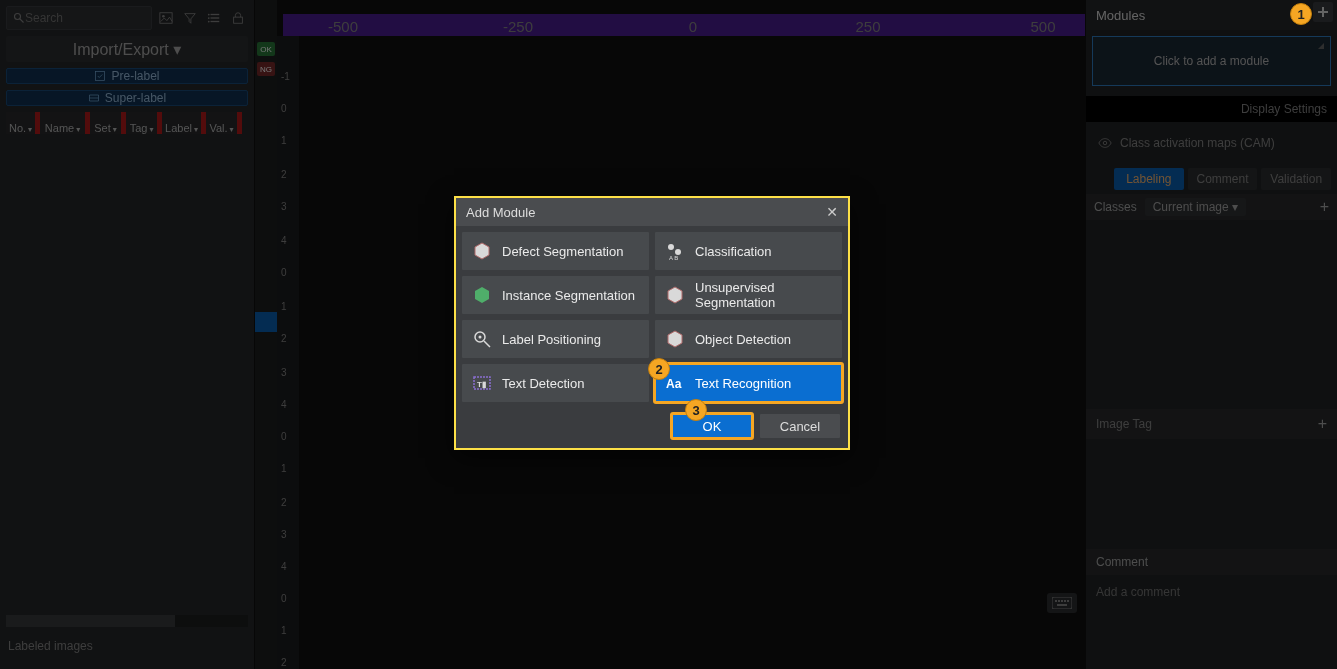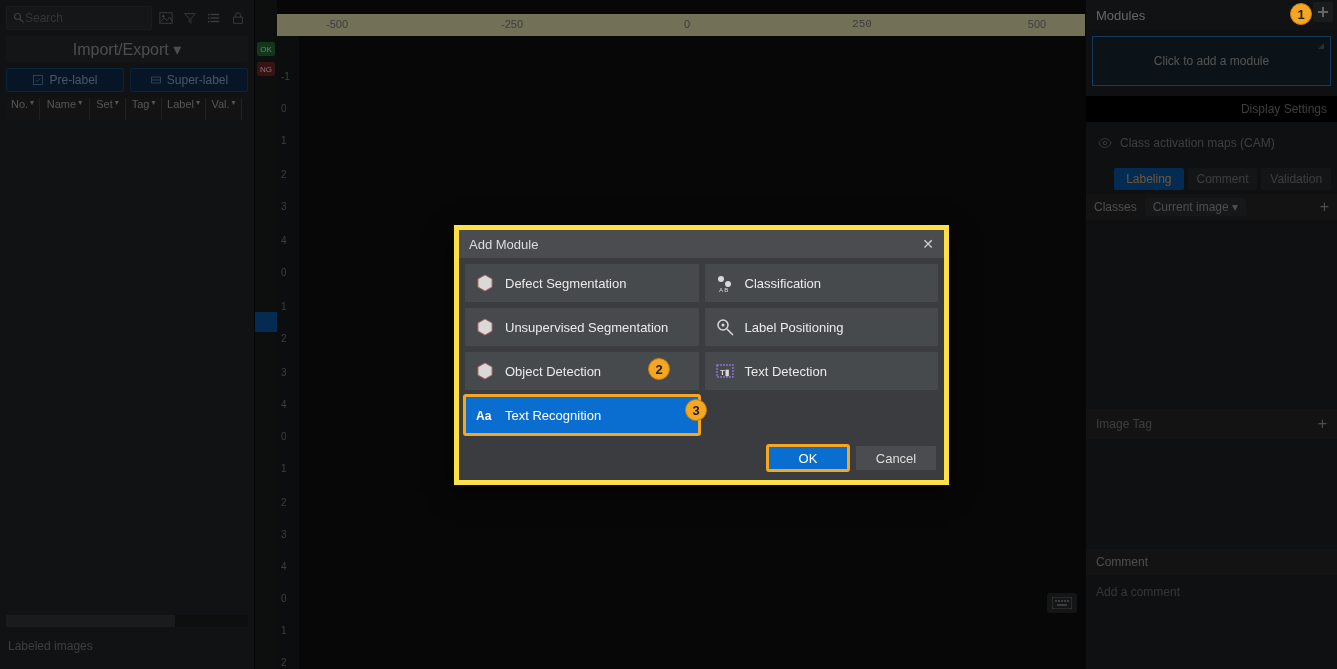--- a/index.html
+++ b/index.html
@@ -10,40 +10,40 @@
   .left-panel { width: 255px; background: #26282a; border-right: 1px solid #111; display: flex; flex-direction: column; position: relative; }
   .canvas-area { flex: 1; background: #101010; position: relative; overflow: hidden; }
   .right-panel { width: 252px; background: #232527; border-left: 1px solid #111; display: flex; flex-direction: column; }
 
   
   .search-row { display: flex; align-items: center; height: 36px; padding: 4px 6px; gap: 4px; }
   .search-box { flex: 1; display: flex; align-items: center; background: #2f3133; border: 1px solid #3b3d40; border-radius: 2px; height: 24px; padding: 0 6px; color: #888; }
   .search-box input { background: transparent; border: none; outline: none; color: #ccc; font-size: 12px; width: 100%; }
   .search-row .iconbtn { width: 20px; height: 20px; display: flex; align-items: center; justify-content: center; color: #888; cursor: pointer; }
   .import-row { height: 26px; background: #2e3032; margin: 0 6px 6px 6px; display: flex; align-items: center; justify-content: center; color: #aaa; font-size: 16px; border-radius: 2px; }
-  .label-row { display: flex; gap: 6px; padding: 0 6px 6px 6px; }
+  .label-row { display: flex; gap: 6px; padding: 0 6px 6px 6px; flex-direction: column; }
   .label-btn { flex: 1; height: 24px; background: #103254; border: 1px solid #1a4d7c; color: #9bbedf; font-size: 12px; display: flex; align-items: center; justify-content: center; gap: 5px; border-radius: 2px; cursor: pointer; }
   .col-headers { display: flex; padding: 0 6px 4px 6px; }
-  .col-headers .col { background: #2a2c2e; color: #bbb; font-size: 11px; height: 22px; display: flex; align-items: flex-start; justify-content: center; border-right: 1px solid #b91c1c; padding: 0 6px; cursor: pointer; white-space: nowrap; }
+  .col-headers .col { background: #2a2c2e; color: #bbb; font-size: 11px; height: 22px; display: flex; align-items: flex-end; justify-content: center; border-right: 5px solid #b91c1c; padding: 0 6px; cursor: pointer; white-space: nowrap; }
   .col .caret { margin-left: 2px; font-size: 8px; }
   .left-middle { flex: 1; }
   .hscroll { height: 12px; margin: 0 6px 8px 6px; background: #1e1f20; position: relative; }
   .hscroll .thumb { position: absolute; left: 0; top: 0; height: 100%; width: 70%; background: #3a3c3f; }
   .labeled-section { padding: 4px 8px 10px 8px; }
   .labeled-section .title { color: #888; font-size: 12px; margin-bottom: 6px; }
   .progress-wrap { height: 16px; background: #2b2d2f; border: 1px solid #383a3c; border-radius: 2px; display: flex; align-items: center; justify-content: center; color: #888; font-size: 11px; }
 
   
   .strip { position: absolute; left: 255px; top: 0; width: 22px; height: 100%; background: #1e1f21; display: flex; flex-direction: column; align-items: center; padding-top: 42px; gap: 6px; }
   .ok-badge, .ng-badge { width: 18px; height: 14px; font-size: 8px; color: #fff; display: flex; align-items: center; justify-content: center; border-radius: 2px; }
   .ok-badge { background: #2a7a3a; }
   .ng-badge { background: #7a2a2a; }
 
   
-  .ruler-top { position: absolute; left: 22px; top: 14px; right: 0; height: 22px; background: #fef9c3; color: #888; font-size: 11px; }
+  .ruler-top { position: absolute; left: 28px; top: 14px; right: 0; height: 22px; background: #4c1d95; color: #888; font-size: 15px; }
   .ruler-top .tick-label { position: absolute; top: 4px; transform: translateX(-50%); }
   .ruler-left { position: absolute; left: 22px; top: 36px; width: 22px; bottom: 0; background: #1c1d1f; color: #888; font-size: 10px; }
   .ruler-left .tick-label { position: absolute; left: 4px; transform: translateY(-50%); }
   .canvas-inner { position: absolute; left: 44px; top: 36px; right: 0; bottom: 0; background: #101010; }
   .blue-sel { position: absolute; left: 0; width: 22px; height: 20px; top: 312px; background: #0a63b6; }
 
   
   .rp-header { height: 26px; display: flex; align-items: center; padding: 15px 10px; color: #ddd; font-size: 13px; background: #26282a; position: relative; }
   .rp-add { position: absolute; right: 4px; top: 2px; width: 20px; height: 20px; background: #3b3d40; color: #ddd; font-size: 16px; display: flex; align-items: center; justify-content: center; cursor: pointer; border-radius: 2px; }
   .add-module-box { margin: 6px 6px 10px 6px; height: 50px; border: 1px solid #2f7fc6; background: #1c2a36; display: flex; align-items: center; justify-content: center; color: #b8b8b8; font-size: 12px; position: relative; cursor: pointer; }
@@ -59,21 +59,21 @@
   .rp-fill { flex: 1; }
   .rp-imagetag { padding: 6px 10px; background:#2a2c2e; color:#888; font-size:12px; display:flex; align-items:center; }
   .rp-comment { padding: 6px 10px; background:#2a2c2e; color:#aaa; font-size:12px; }
   .rp-comment-input { padding: 10px; color:#777; font-size:12px; background:#232527; }
   .keyboard-icon { position:absolute; right: 260px; bottom: 56px; width: 30px; height: 20px; background:#2e3032; border-radius:3px; display:flex; align-items:center; justify-content:center; color:#888; font-size:14px; }
 
   
   .dim { position:absolute; inset:0; background: rgba(0,0,0,0.55); }
 
   
-  .modal { position: absolute; left: 454px; top: 196px; width: 495px; background: #3a3c3f; border: 5px solid #fde047; box-shadow: 0 8px 24px rgba(0,0,0,0.6); margin-top: 29px; }
+  .modal { position: absolute; left: 454px; top: 196px; width: 396px; background: #3a3c3f; border: 2px solid #fde047; box-shadow: 0 8px 24px rgba(0,0,0,0.6); }
   .modal-header { height: 28px; background: #4a4c4f; display: flex; align-items: center; padding: 0 10px; color: #ddd; font-size: 13px; }
   .modal-close { margin-left: auto; cursor: pointer; color: #ccc; font-size: 14px; }
   .modal-body { padding: 6px; display: grid; grid-template-columns: 1fr 1fr; gap: 6px; }
   .module-btn { height: 38px; background: #474a4d; display: flex; align-items: center; padding: 0 10px; gap: 10px; color: #eaeaea; font-size: 13px; cursor: pointer; border-radius: 1px; }
   .module-btn.selected { background: #0a6ed1; color: #fff; }
   .module-icon { width: 20px; height: 20px; display:flex; align-items:center; justify-content:center; }
   .modal-footer { padding: 6px 8px 10px 8px; display: flex; justify-content: flex-end; gap: 8px; }
   .btn { width: 80px; height: 24px; border: none; font-size: 13px; cursor: pointer; display:flex; align-items:center; justify-content:center; border-radius: 1px; }
   .btn-primary { background: #0a6ed1; color: #fff; }
   .btn-secondary { background: #4a4c4f; color: #ddd; }
@@ -182,21 +182,21 @@
 
   <div class="canvas-area">
     <div class="strip" style="position:absolute;left:0;">
       <div class="ok-badge">OK</div>
       <div class="ng-badge">NG</div>
     </div>
     <div class="ruler-top" id="ruler-top">
         <span class="tick-label" style="left: 60px;">-500</span>
         <span class="tick-label" style="left: 235px;">-250</span>
         <span class="tick-label" style="left: 410px;">0</span>
-        <span class="tick-label" style="left: 585px; font-family: Liberation Mono, monospace;">250</span>
+        <span class="tick-label" style="left: 585px;">250</span>
         <span class="tick-label" style="left: 760px;">500</span>
       </div>
     <div class="ruler-left" id="ruler-left">
         <span class="tick-label" style="top: 40px;">-1</span>
         <span class="tick-label" style="top: 72px;">0</span>
         <span class="tick-label" style="top: 104px;">1</span>
         <span class="tick-label" style="top: 138px;">2</span>
         <span class="tick-label" style="top: 170px;">3</span>
         <span class="tick-label" style="top: 204px;">4</span>
         <span class="tick-label" style="top: 236px;">0</span>
@@ -296,20 +296,28 @@
             <circle cx="6" cy="6" r="3" fill="#d9d9d9"></circle>
             <circle cx="13" cy="11" r="3" fill="#d9d9d9"></circle>
             <text x="4" y="19" font-size="6" fill="#d9d9d9">A  B</text>
           </svg>
         </span>
         <span>Classification</span>
       </div>
       <div class="module-btn">
         <span class="module-icon">
           <svg width="20" height="20" viewBox="0 0 20 20">
+            <polygon points="10,2 17,6 17,14 10,18 3,14 3,6" fill="#4fae6a"></polygon>
+          </svg>
+        </span>
+        <span>Instance Segmentation</span>
+      </div>
+      <div class="module-btn">
+        <span class="module-icon">
+          <svg width="20" height="20" viewBox="0 0 20 20">
             <polygon points="10,2 17,6 17,14 10,18 3,14 3,6" fill="#d9d9d9" stroke="#b06a6a"></polygon>
           </svg>
         </span>
         <span>Unsupervised Segmentation</span>
       </div>
       <div class="module-btn">
         <span class="module-icon">
           <svg width="20" height="20" viewBox="0 0 20 20">
             <circle cx="8" cy="8" r="5" fill="none" stroke="#d9d9d9" stroke-width="1.5"></circle>
             <circle cx="8" cy="8" r="1.5" fill="#d9d9d9"></circle>

